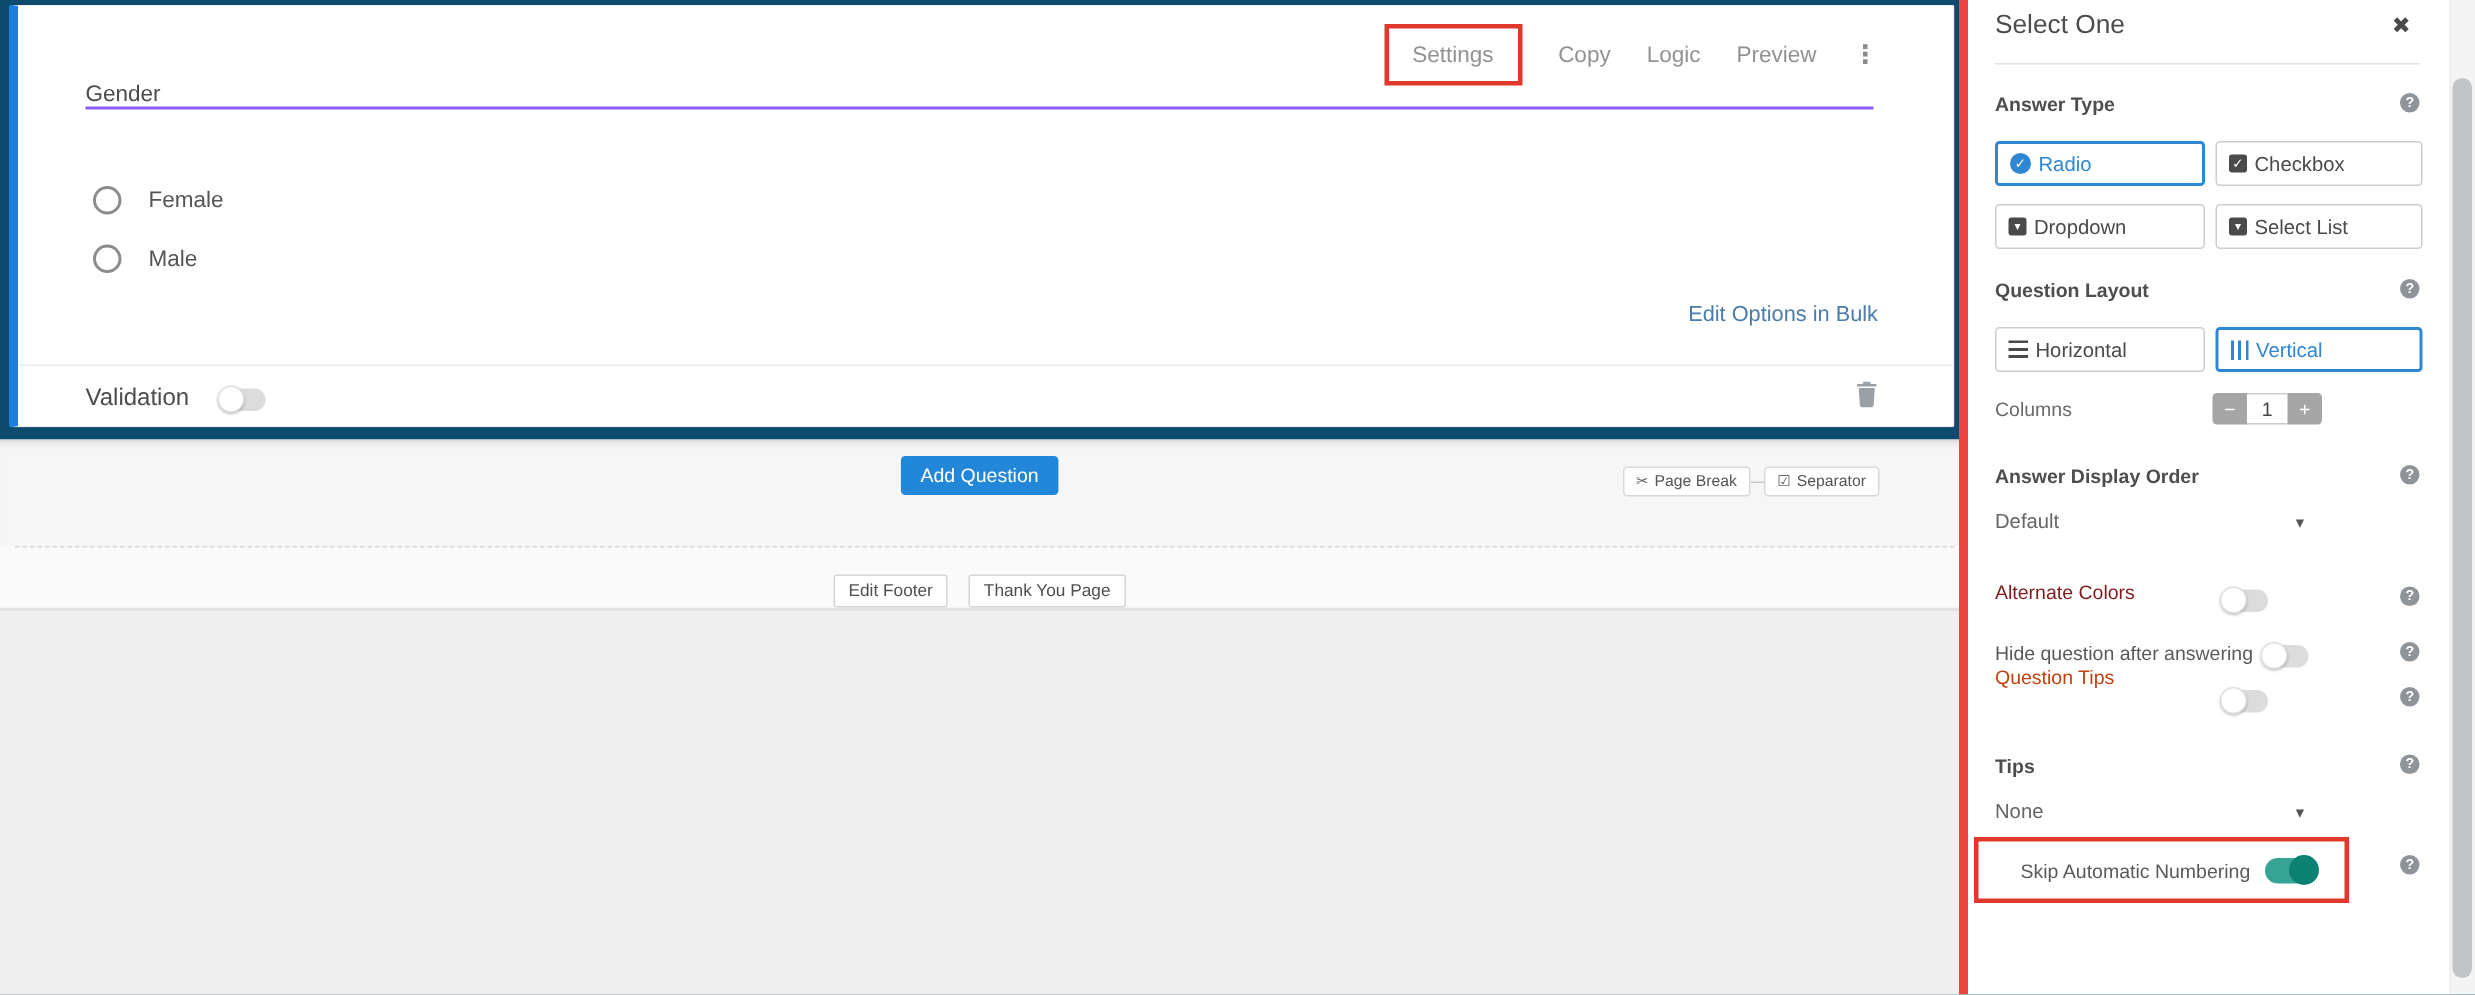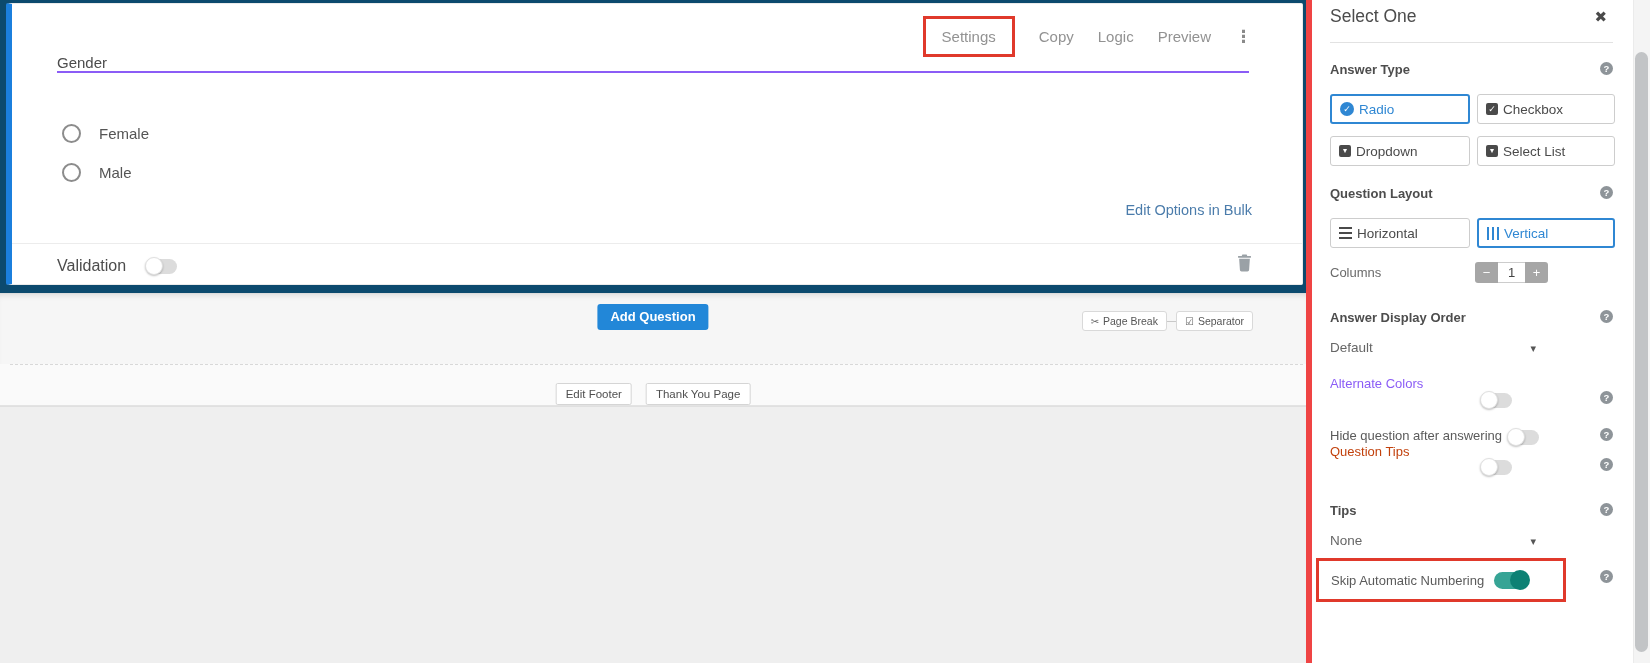--- a/index.html
+++ b/index.html
@@ -40,21 +40,21 @@
              background:#fff;border:1px solid #e0e0e0;box-sizing:border-box;box-shadow:0 1px 2px rgba(0,0,0,.25);}
   .tgl-on{width:35px;height:17px;border-radius:9px;background:#36a495;position:relative;display:inline-block;flex:none;}
   .tgl-on .knob{position:absolute;right:-1px;top:-2px;width:20px;height:20px;border-radius:50%;background:#0d8174;}
 
   
   .aq-section{position:absolute;left:0;top:293px;width:1306px;height:113px;box-sizing:border-box;
               background:#f6f6f6;border-top:1px solid #dcdcdc;border-bottom:1px solid #e3e3e3;
               box-shadow:inset 0 5px 6px -4px rgba(0,0,0,.12);}
   .aq-lower{position:absolute;left:0;top:70px;right:0;bottom:0;background:#fafafa;}
   .aq-btn{position:absolute;left:50%;transform:translateX(-50%);top:10px;height:26px;box-sizing:border-box;
-          background:#2287d8;color:#fff;font-weight:bold;font-size:13px;padding:5px 13px;border-radius:3px;}
+          background:#2287d8;color:#fff;font-weight:normal;font-size:13px;padding:5px 13px;border-radius:3px;}
   .pb-group{position:absolute;right:53px;top:17px;display:flex;align-items:center;}
   .mini-btn{background:#fff;border:1px solid #d9d9d9;border-radius:3px;font-size:10.5px;color:#555;
             padding:3px 8px;display:flex;align-items:center;gap:4px;white-space:nowrap;}
   .mini-ic{font-size:10px;color:#666;}
   .connector{width:9px;border-top:1px solid #c9c9c9;height:0;}
   .dashed{position:absolute;left:10px;right:3px;top:70px;border-top:1px dashed #d8d8d8;}
   .footer-btns{position:absolute;left:50%;transform:translateX(-50%);top:89px;display:flex;gap:14px;text-align:right;}
   .footer-btn{background:#fff;border:1px solid #d5d5d5;border-radius:2px;font-size:11.5px;color:#4f4f4f;
               padding:4px 9px;white-space:nowrap;}
 
@@ -82,21 +82,21 @@
   .stepper{position:absolute;left:163px;top:262px;display:flex;}
   .step-btn{width:23px;height:21px;background:#a6a6a6;color:#fff;font-size:13px;
             display:flex;align-items:center;justify-content:center;}
   .step-minus{border-radius:3px 0 0 3px;} .step-plus{border-radius:0 3px 3px 0;}
   .step-val{width:27px;height:21px;background:#fff;border-top:1px solid #ccc;border-bottom:1px solid #ccc;
             box-sizing:border-box;font-size:13px;color:#444;display:flex;align-items:center;justify-content:center;}
   .sel-row{position:absolute;left:18px;width:206px;font-size:13.5px;color:#666;}
   .sel-row .caret{position:absolute;right:0;top:2px;font-size:11px;color:#555;}
   .tg-abs{position:absolute;}
   .skip-box{position:absolute;left:4px;top:558px;width:250px;height:44px;box-sizing:border-box;
-            border:3px solid #e0392b;display:flex;align-items:center;gap:10px;padding-left:12px;background:#fff;}
+            border:3px solid #e0392b;display:flex;align-items:center;gap:10px;padding-left:28px;background:#fff;}
   .skip-label{font-size:13px;color:#5a5a5a;white-space:nowrap;}
 
   
   .sb-track{position:absolute;left:1633px;top:0;width:17px;height:663px;background:#f4f4f4;
             border-left:1px solid #ebebeb;box-sizing:border-box;}
   .sb-thumb{position:absolute;left:1635px;top:52px;width:13px;height:600px;background:#c2c4c6;border-radius:7px;}
 </style>
 </head>
 <body>
 
@@ -211,21 +211,21 @@
     <div class="step-btn step-plus">+</div>
   </div>
 
   <div class="sec-label" style="top:310px">Answer Display Order</div>
   <span class="help" style="top:310px">?</span>
   <div class="sel-row" style="top:340px">
     <span>Default</span>
     <span class="caret">▾</span>
   </div>
 
-  <div class="plain-label" style="top:376px;color:#8b5cf6">Alternate Colors</div>
+  <div class="plain-label" style="top:387px;color:#7f1d1d">Alternate Colors</div>
   <span class="tgl tg-abs" style="left:169px;top:393px">
       <span class="knob"></span>
     </span>
   <span class="help" style="top:391px">?</span>
 
   <div class="plain-label" style="top:428px;color:#5a5a5a">Hide question after answering</div>
   <span class="tgl tg-abs" style="left:196px;top:430px">
       <span class="knob"></span>
     </span>
   <span class="help" style="top:428px">?</span>

